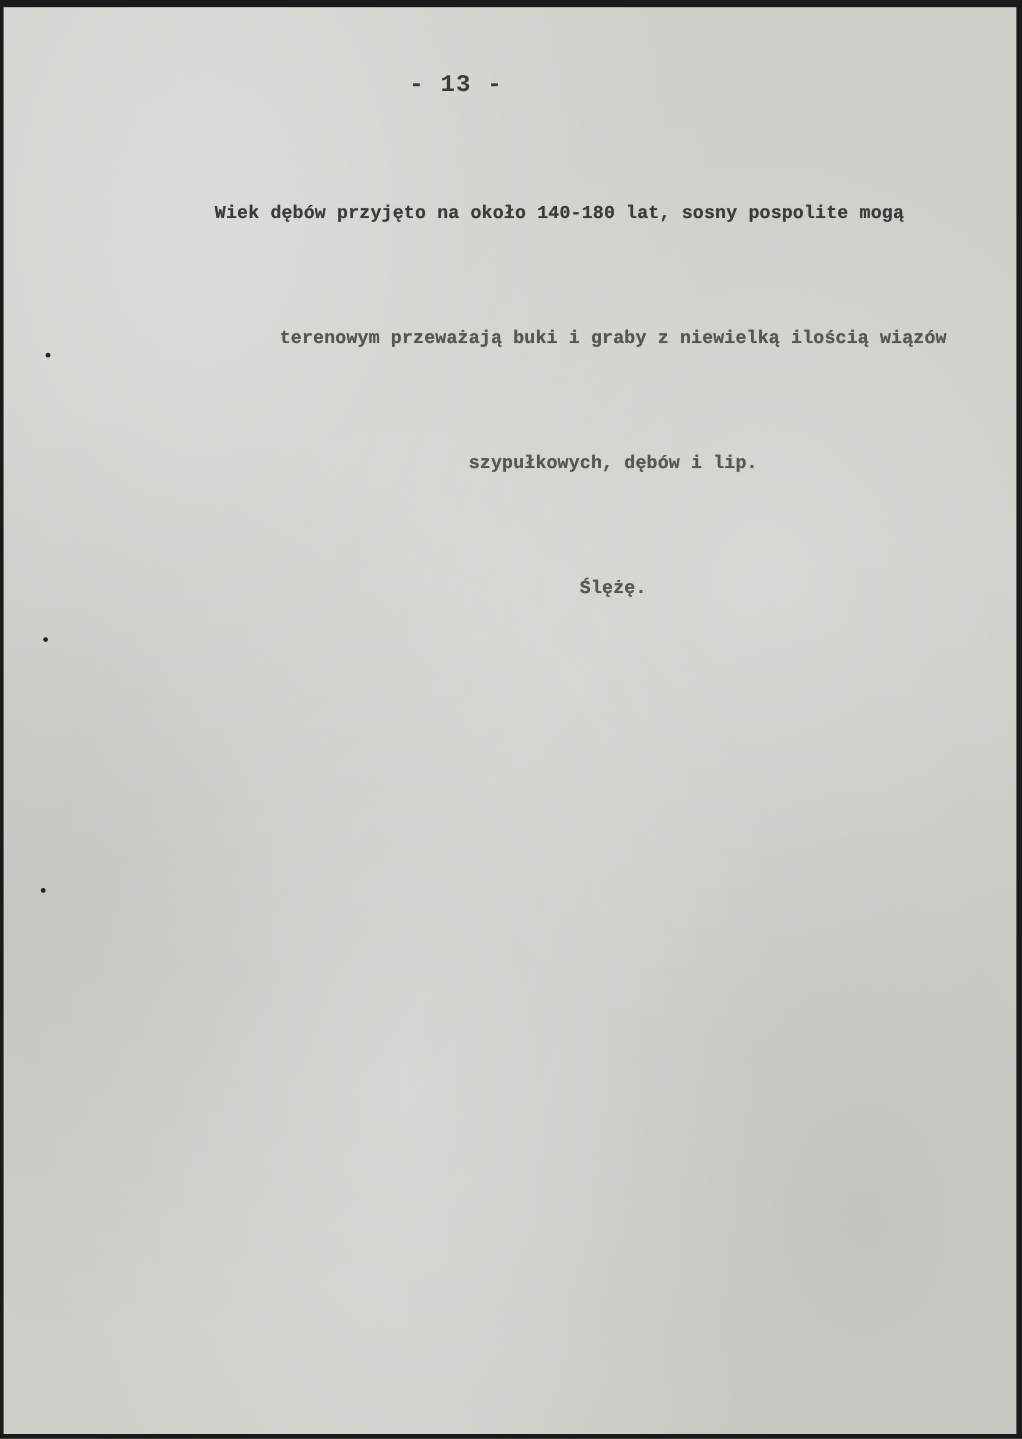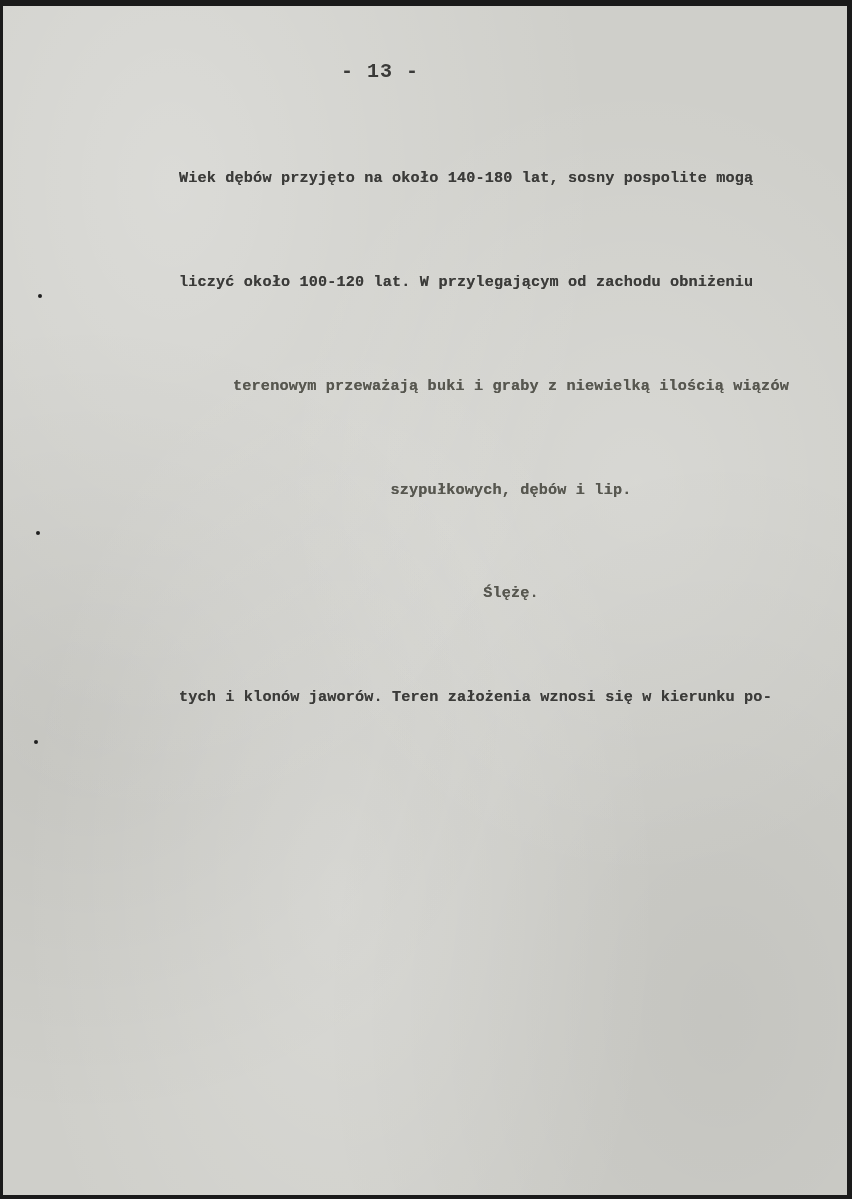--- a/index.html
+++ b/index.html
@@ -48,25 +48,23 @@
 
 <div class="page">
   <div class="page-number">- 13 -</div>
 
   <div class="margin-dot" style="left:35px; top:288px;"></div>
   <div class="margin-dot" style="left:33px; top:525px;"></div>
   <div class="margin-dot" style="left:31px; top:734px;"></div>
 
   <div class="body-text">
     <span class="line">Wiek dębów przyjęto na około 140-180 lat, sosny pospolite mogą</span>
-    <span class="line">liczyć około 100-120 lat. W przylegającym od zachodu obniżeniu</span>
     <span class="line faint">terenowym przeważają buki i graby z niewielką ilością wiązów</span>
     <span class="line faint">szypułkowych, dębów i lip.</span>
     <span class="line faint">Ślężę.</span>
-    <span class="line">tych i klonów jaworów. Teren założenia wznosi się w kierunku po-</span>
     
     
     
     
     
     
     
     
     
     

